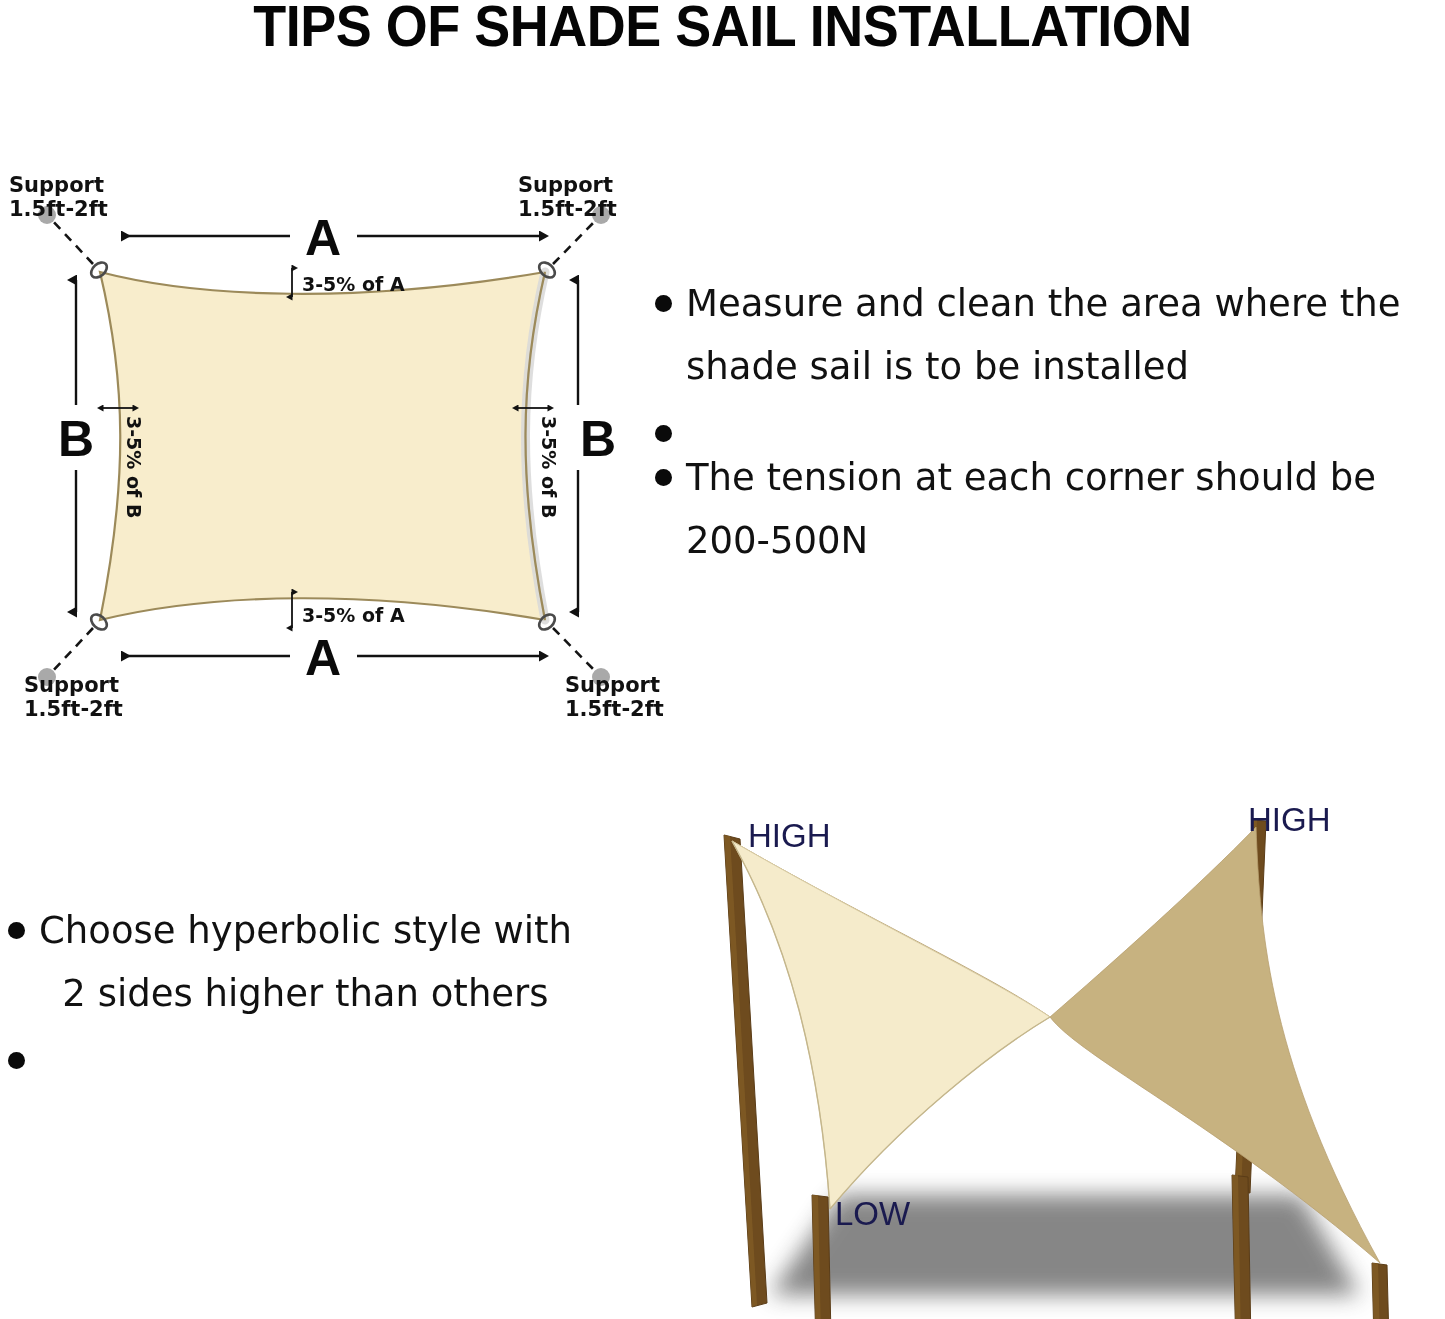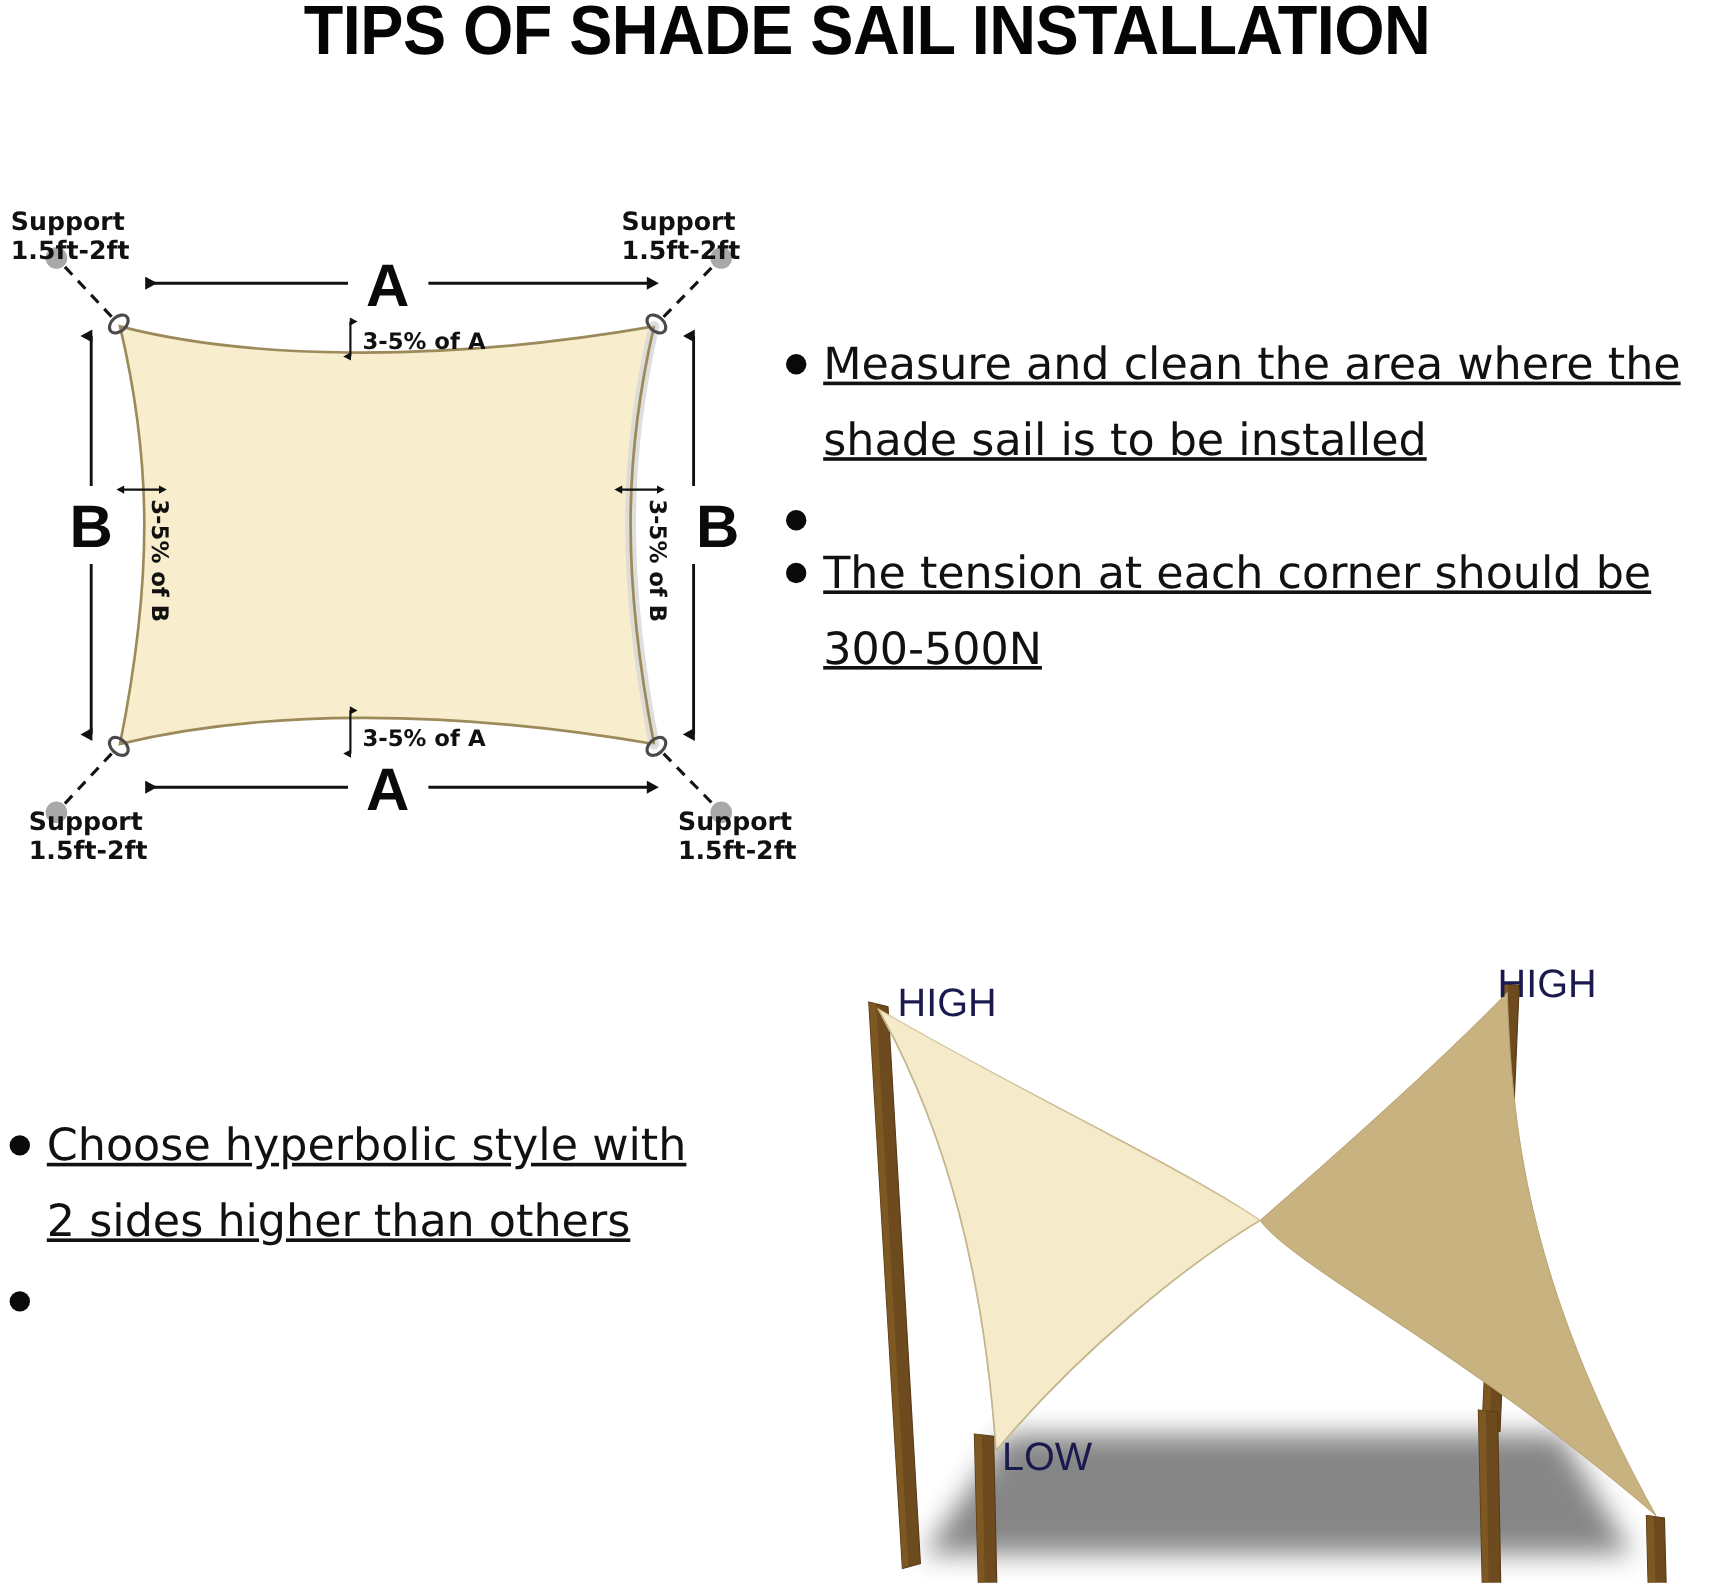--- a/index.html
+++ b/index.html
@@ -34,32 +34,31 @@
     flex:0 0 auto;
     width:17px;height:17px;border-radius:50%;
     background:#0a0a0a;
     margin-top:15px;
     margin-right:14px;
   }
   .bullet-text{
     font-family:"DejaVu Sans","Liberation Sans",sans-serif;
     color:#111111;
     white-space:pre-line;
-    text-decoration:underline;
   }
 
   #bullets-right{
     left:655px;top:272px;width:800px;
   }
   #bullets-right .bullet-text{font-size:37px;line-height:63px;}
   #bullets-right .bullet-row{margin-bottom:4px;}
   #bullets-right .bullet-dot{margin-top:23px;}
 
   #bullets-left{
-    left:8px;top:923px;width:630px;
+    left:8px;top:899px;width:630px;text-align:center;
   }
   #bullets-left .bullet-text{font-size:37px;line-height:63px;}
   #bullets-left .bullet-row{margin-bottom:4px;}
   #bullets-left .bullet-dot{margin-top:23px;}
 </style>
 </head>
 <body>
 
 <div id="title">TIPS OF SHADE SAIL INSTALLATION</div>
 
@@ -188,21 +187,21 @@
     <span class="bullet-dot"></span>
     <span class="bullet-text">Measure and clean the area where the
 shade sail is to be installed</span>
   </div>
   <div class="bullet-row">
     <span class="bullet-dot"></span>
   </div>
   <div class="bullet-row">
     <span class="bullet-dot"></span>
     <span class="bullet-text">The tension at each corner should be
-300-500N</span>
+200-500N</span>
   </div>
 </div>
 
 <div class="bullets" id="bullets-left">
   <div class="bullet-row">
     <span class="bullet-dot"></span>
     <span class="bullet-text">Choose hyperbolic style with
 2 sides higher than others</span>
   </div>
   <div class="bullet-row">

